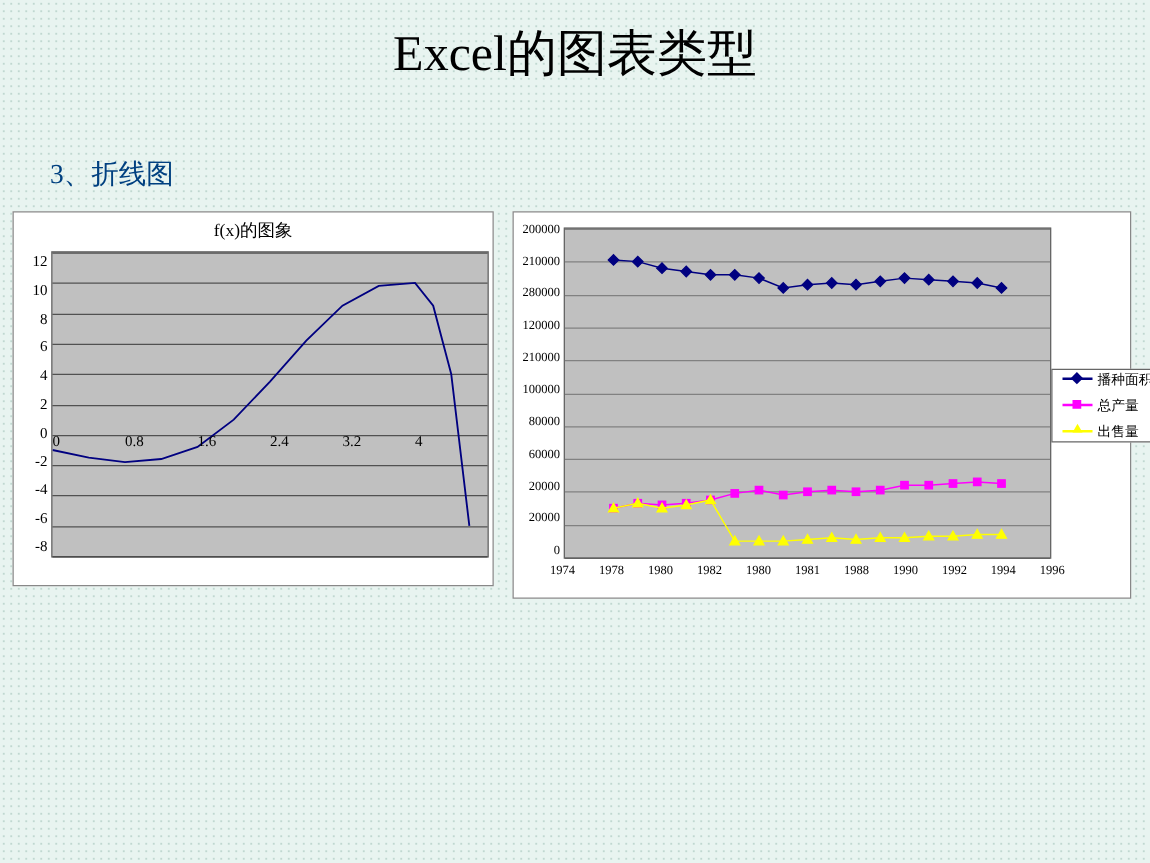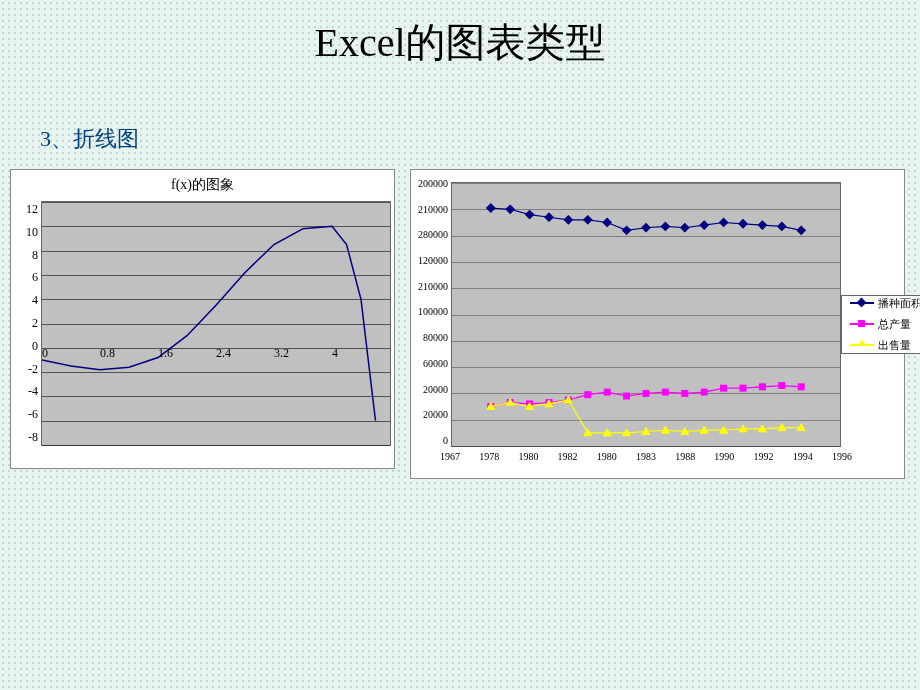--- a/index.html
+++ b/index.html
@@ -301,26 +301,26 @@
             <polygon points="214.50000000000003,245.1 210.50000000000003,252.1 218.50000000000003,252.1" fill="#ffff00" stroke="#ffff00"></polygon>
             <polygon points="234,246.42499999999998 230,253.42499999999998 238,253.42499999999998" fill="#ffff00" stroke="#ffff00"></polygon>
             <polygon points="253.5,245.1 249.5,252.1 257.5,252.1" fill="#ffff00" stroke="#ffff00"></polygon>
             <polygon points="273,245.1 269,252.1 277,252.1" fill="#ffff00" stroke="#ffff00"></polygon>
             <polygon points="292.5,243.775 288.5,250.775 296.5,250.775" fill="#ffff00" stroke="#ffff00"></polygon>
             <polygon points="312,243.775 308,250.775 316,250.775" fill="#ffff00" stroke="#ffff00"></polygon>
             <polygon points="331.5,242.45000000000002 327.5,249.45000000000002 335.5,249.45000000000002" fill="#ffff00" stroke="#ffff00"></polygon>
             <polygon points="351,242.45000000000002 347,249.45000000000002 355,249.45000000000002" fill="#ffff00" stroke="#ffff00"></polygon>
           </svg>
         <div class="x-labels-right" id="agri-xlabels">
-            <span>1967</span>
+            <span>1974</span>
             <span>1978</span>
             <span>1980</span>
             <span>1982</span>
             <span>1980</span>
-            <span>1983</span>
+            <span>1981</span>
             <span>1988</span>
             <span>1990</span>
             <span>1992</span>
             <span>1994</span>
             <span>1996</span>
           </div>
       </div>
     </div>
     <div class="legend-right" id="agri-legend">
         <div class="legend-item">

